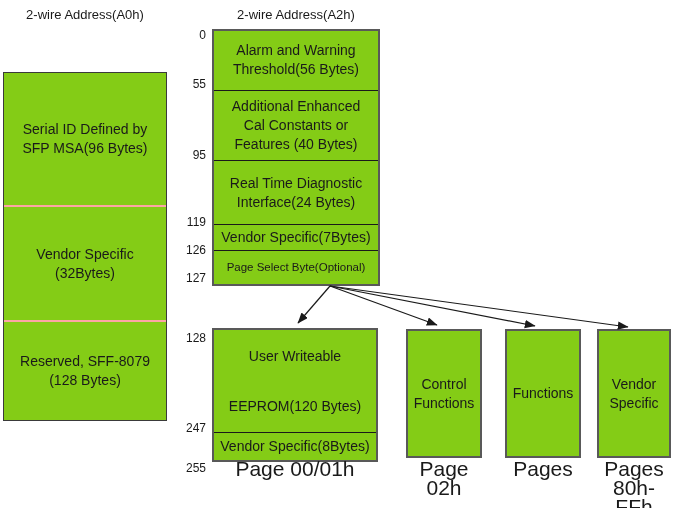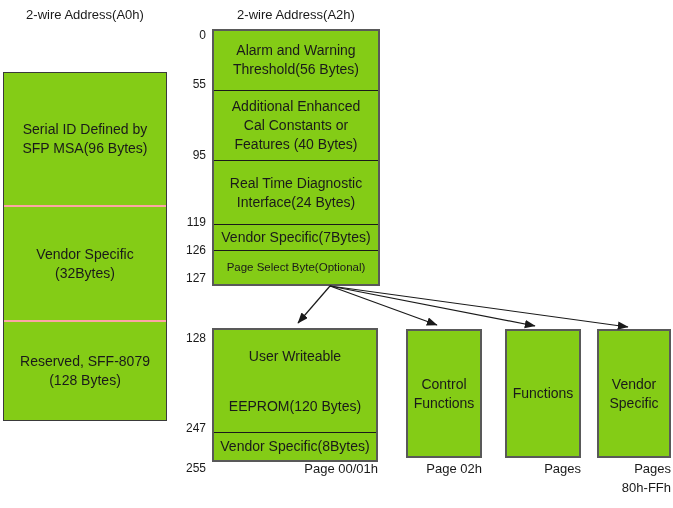--- a/index.html
+++ b/index.html
@@ -12,21 +12,21 @@
   .a0h-box{left:3px;top:29px;width:164px;height:349px;border:1px solid #3a3a3a;margin-top:43px;}
   .a2h-box{left:212px;top:29px;width:168px;height:257px;border:2px solid #595959;}
   .user-box{left:212px;top:328px;width:166px;height:134px;border:2px solid #595959;}
   .page-box{top:329px;width:76px;height:129px;border:2px solid #595959;justify-content:center;}
   .sec{box-sizing:border-box;display:flex;flex-direction:column;align-items:center;justify-content:center;
        text-align:center;font-size:14px;line-height:19px;}
   .divider-a0h{border-top:2px solid #fca5a5;}
   .divider-a2h{border-top:1px solid #1a1a1a;}
   .small-row{font-size:11.5px;}
   .addr{position:absolute;width:46px;left:160px;text-align:right;font-size:12px;line-height:14px;}
-  .caption{position:absolute;text-align:right;font-size:13px;line-height:19px;}
+  .caption{position:absolute;text-align:center;font-size:21px;line-height:19px;}
   .arrows{position:absolute;left:0;top:0;pointer-events:none;}
 </style>
 </head>
 <body>
 
 <div class="canvas">
 
   <div class="title" style="left:3px;top:6px;width:164px">2-wire Address(A0h)</div>
   <div class="title" style="left:212px;top:6px;width:168px">2-wire Address(A2h)</div>
 

